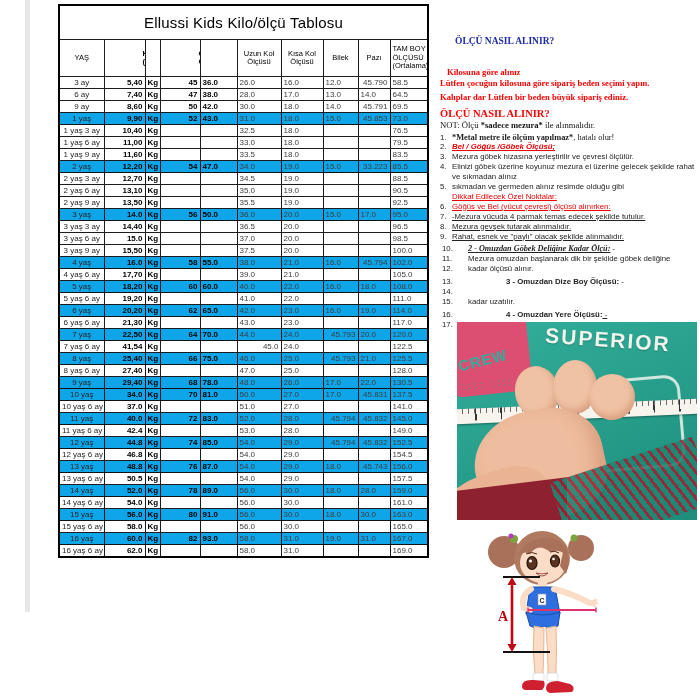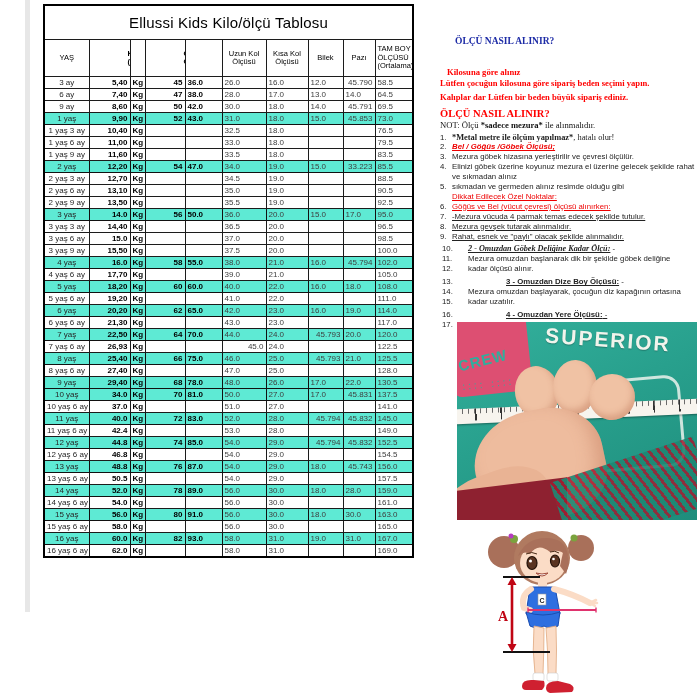--- a/index.html
+++ b/index.html
@@ -3,38 +3,38 @@
 <meta charset="utf-8">
 <style>
   html,body{margin:0;padding:0;background:#fff;}
   body{width:700px;height:700px;position:relative;overflow:hidden;
        font-family:"Liberation Sans",sans-serif;color:#000;}
 
   
   .edge-strip{position:absolute;left:25px;top:0;width:5px;height:612px;background:#e7e7e7;}
 
   
-  table.size{position:absolute;left:43px;top:4px;width:371px;border-collapse:collapse;
+  table.size{position:absolute;left:58px;top:4px;width:371px;border-collapse:collapse;
              table-layout:fixed;background:#fff;border:2px solid #000;}
   table.size td,table.size th{border:1px solid #1c1c1c;overflow:hidden;white-space:nowrap;}
   .title-cell{height:31px;text-align:center;font-size:15px;font-weight:400;
               font-family:"Liberation Sans",sans-serif;letter-spacing:.2px;}
   tr.colhead th{height:36px;font-size:7.5px;font-weight:400;text-align:center;
                 line-height:8.5px;white-space:normal;padding:0 1px;vertical-align:middle;}
   tr.colhead th.b{font-weight:bold;padding-left:38px;}
   tr.colhead th.left{text-align:left;padding-left:2px;}
   table.size td{height:11px;line-height:10px;font-size:8px;padding:0 2px;}
   td.age{text-align:center;color:#262626;font-size:7.8px;}
   td.kilo{text-align:right;font-weight:bold;}
   td.kg{font-weight:bold;padding-left:1px;}
   td.gogus{text-align:right;font-weight:bold;}
   td.omuz{text-align:left;font-weight:bold;}
   td.val{text-align:left;color:#3d3d3d;}
   td.ralign{text-align:right;}
-  tr.hl{background:#5eead4;}
+  tr.hl{background:#0ea5e9;}
   tr.hl td{border-color:#111;}
 
   
   .panel{position:absolute;left:440px;top:36px;width:258px;}
   .h-blue{font-family:"Liberation Serif",serif;font-weight:bold;color:#1d2ba6;
           font-size:9.5px;padding-left:15px;}
   .redline{font-family:"Liberation Serif",serif;font-weight:bold;color:#f00;font-size:8.6px;line-height:9.5px;}
   .rl1{margin-top:22px;padding-left:7px;}
   .rl2{margin-top:1px;}
   .rl3{margin-top:5px;}
@@ -47,21 +47,21 @@
   .li.wide .num{flex:0 0 26px;padding-left:2px;}
   .li.gap{margin-top:3px;}
   .li .body{flex:1;}
   .serif{font-family:"Liberation Serif",serif;font-size:8.4px;}
   .serif-b{font-family:"Liberation Serif",serif;font-weight:bold;font-size:8.4px;}
   .red-bi-u{color:#e00;font-weight:bold;font-style:italic;text-decoration:underline;}
   .red-u{color:#e00;text-decoration:underline;}
   .u{text-decoration:underline;}
   .serif-bi-u{font-family:"Liberation Serif",serif;font-weight:bold;font-style:italic;
               text-decoration:underline;font-size:8.2px;}
-  .b-u{font-weight:bold;text-decoration:underline;padding-left:38px;}
+  .b-u{font-weight:bold;padding-left:38px;}
   .block{display:block;}
 
   
   .photo{position:absolute;left:457px;top:322px;width:240px;height:198px;overflow:hidden;
          background:linear-gradient(155deg,#33b09c 0%,#28a08d 45%,#1e8d7c 100%);}
   .superior{position:absolute;left:66px;top:6px;width:170px;text-align:center;
             color:#f1f4ec;font-weight:bold;font-size:21px;letter-spacing:2px;
             transform:rotate(4deg);text-shadow:0 1px 1px rgba(0,0,0,.25);}
   .patch{position:absolute;left:-8px;top:-10px;width:80px;height:82px;background:#dd4f72;
          border-radius:10px;transform:rotate(-6deg);}
@@ -389,21 +389,21 @@
         <td class="gogus">64</td>
         <td class="omuz">70.0</td>
         <td class="val">44.0</td>
         <td class="val">24.0</td>
         <td class="val ralign">45.793</td>
         <td class="val">20.0</td>
         <td class="val">120.0</td>
       </tr>
       <tr>
         <td class="age">7 yaş 6 ay</td>
-        <td class="kilo">26,93</td>
+        <td class="kilo">41,54</td>
         <td class="kg">Kg</td>
         <td class="gogus"></td>
         <td class="omuz"></td>
         <td class="val ralign">45.0</td>
         <td class="val">24.0</td>
         <td class="val"></td>
         <td class="val"></td>
         <td class="val">122.5</td>
       </tr>
       <tr class="hl">
@@ -668,21 +668,20 @@
       <div class="li wide">
         <span class="num">12.</span>
         <span class="body"><span>kadar ölçüsü alınır.</span></span>
       </div>
       <div class="li wide gap">
         <span class="num">13.</span>
         <span class="body"><span class="b-u">3 - Omuzdan Dize Boy Ölçüsü:</span><span> -</span></span>
       </div>
       <div class="li wide">
         <span class="num">14.</span>
-        <span class="body"><span>Mezura omuzdan başlayarak, çocuğun diz kapağının ortasına</span></span>
       </div>
       <div class="li wide">
         <span class="num">15.</span>
         <span class="body"><span> kadar uzatılır.</span></span>
       </div>
       <div class="li wide gap">
         <span class="num">16.</span>
         <span class="body"><span class="b-u">4 - Omuzdan Yere Ölçüsü:</span><span class="u">  -</span></span>
       </div>
       <div class="li wide">

